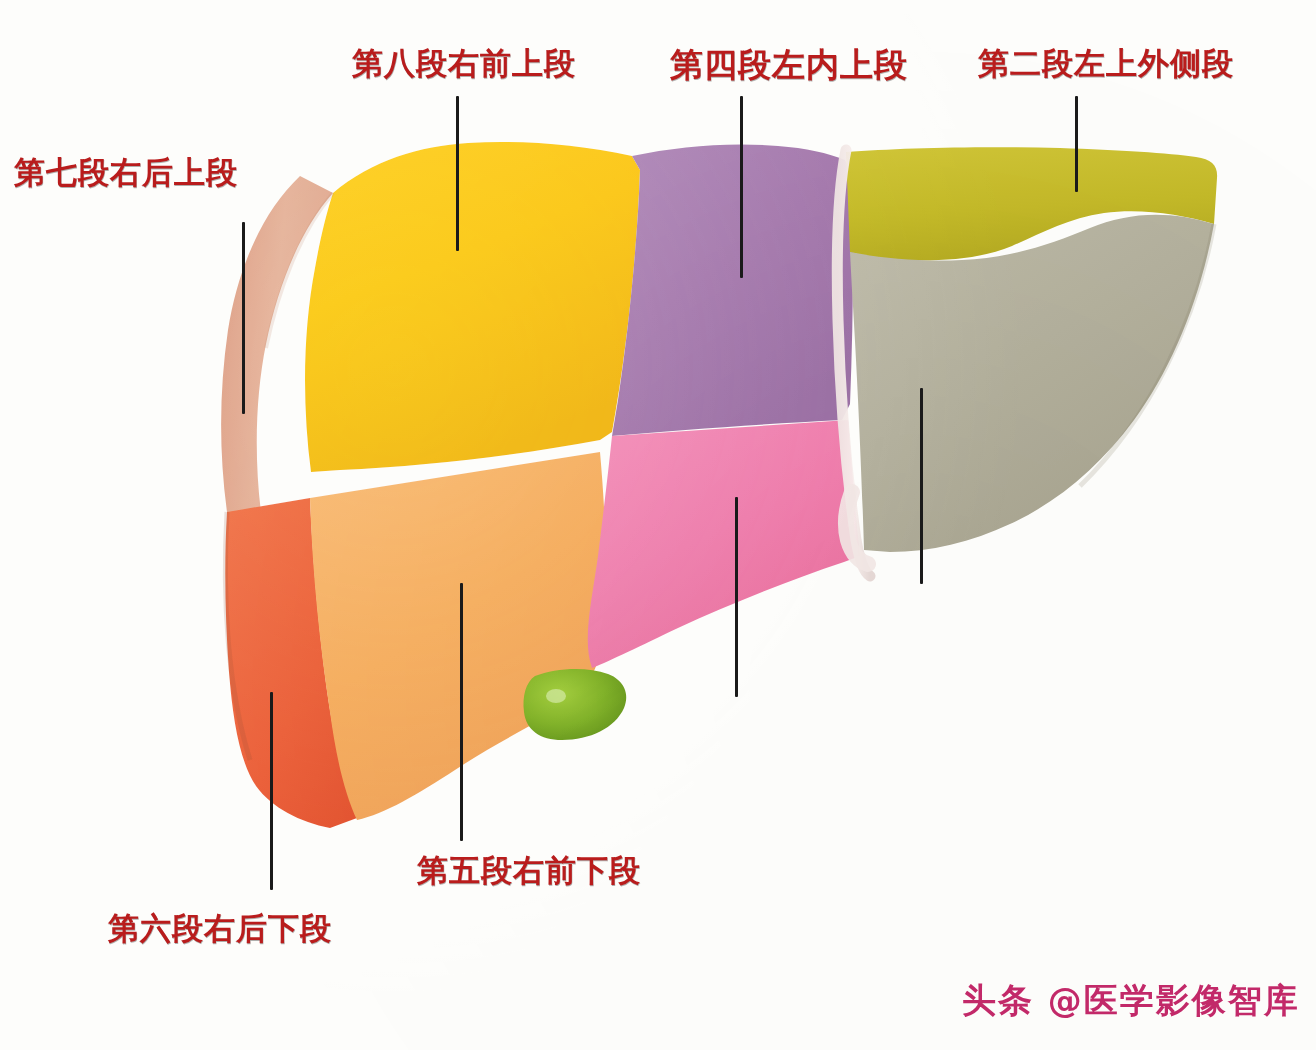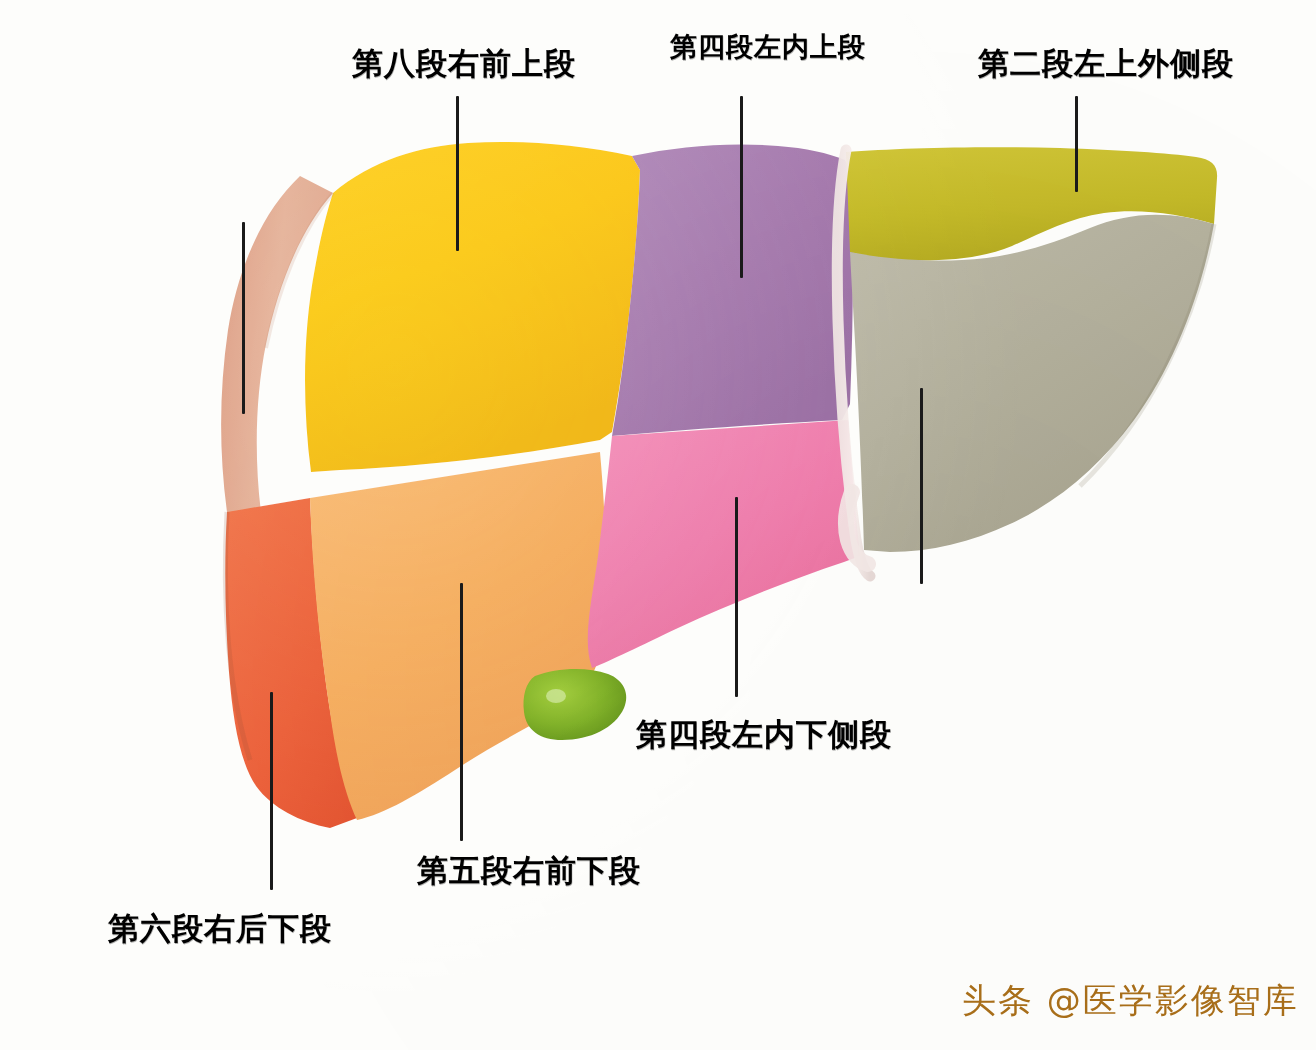--- a/index.html
+++ b/index.html
@@ -14,36 +14,36 @@
     position: relative;
     width: 1316px;
     height: 1050px;
     background: #fdfdfb;
     overflow: hidden;
   }
   .label {
     position: absolute;
     font-family: "DejaVu Sans", "Liberation Sans", sans-serif;
     font-weight: 700;
-    color: #000000;
+    color: #b91c1c;
     white-space: nowrap;
     letter-spacing: 1px;
     text-shadow: 0.5px 0.5px 0 rgba(30,30,30,0.35);
   }
   .leader {
     position: absolute;
     background: #1a1a1a;
     width: 2.5px;
     border-radius: 1px;
   }
   .watermark {
     position: absolute;
     font-family: "DejaVu Sans", "Liberation Sans", sans-serif;
-    font-weight: 400;
-    color: #a16207;
+    font-weight: 700;
+    color: #be185d;
     white-space: nowrap;
     letter-spacing: 2px;
     opacity: 0.92;
   }
   
   #liver {
     position: absolute;
     left: 0;
     top: 0;
     width: 1316px;
@@ -196,22 +196,22 @@
 
   <div class="leader" style="left:242px;  top:222px; height:192px;"></div>
   <div class="leader" style="left:456px;  top:96px;  height:155px;"></div>
   <div class="leader" style="left:740px;  top:96px;  height:182px;"></div>
   <div class="leader" style="left:1075px; top:96px;  height:96px;"></div>
   <div class="leader" style="left:920px;  top:388px; height:196px;"></div>
   <div class="leader" style="left:735px;  top:497px; height:200px;"></div>
   <div class="leader" style="left:460px;  top:583px; height:258px;"></div>
   <div class="leader" style="left:270px;  top:692px; height:198px;"></div>
 
+  <div class="label" style="left:14px;   top:152px; font-size:31px;">第七段右后上段</div>
   <div class="label" style="left:352px;  top:43px;  font-size:31px;">第八段右前上段</div>
-  <div class="label" style="left:670px;  top:29px;  font-size:27px;">第四段左内上段</div>
+  <div class="label" style="left:670px;  top:43px;  font-size:33px;">第四段左内上段</div>
   <div class="label" style="left:978px;  top:43px;  font-size:31px;font-family:Liberation Serif, serif;">第二段左上外侧段</div>
-  <div class="label" style="left:636px;  top:714px; font-size:31px;">第四段左内下侧段</div>
   <div class="label" style="left:108px;  top:908px; font-size:31px;">第六段右后下段</div>
   <div class="label" style="left:417px;  top:850px; font-size:31px;">第五段右前下段</div>
 
   <div class="watermark" style="left:962px; top:978px; font-size:34px;">头条 @医学影像智库</div>
 
 </div>
 
 </body></html>

